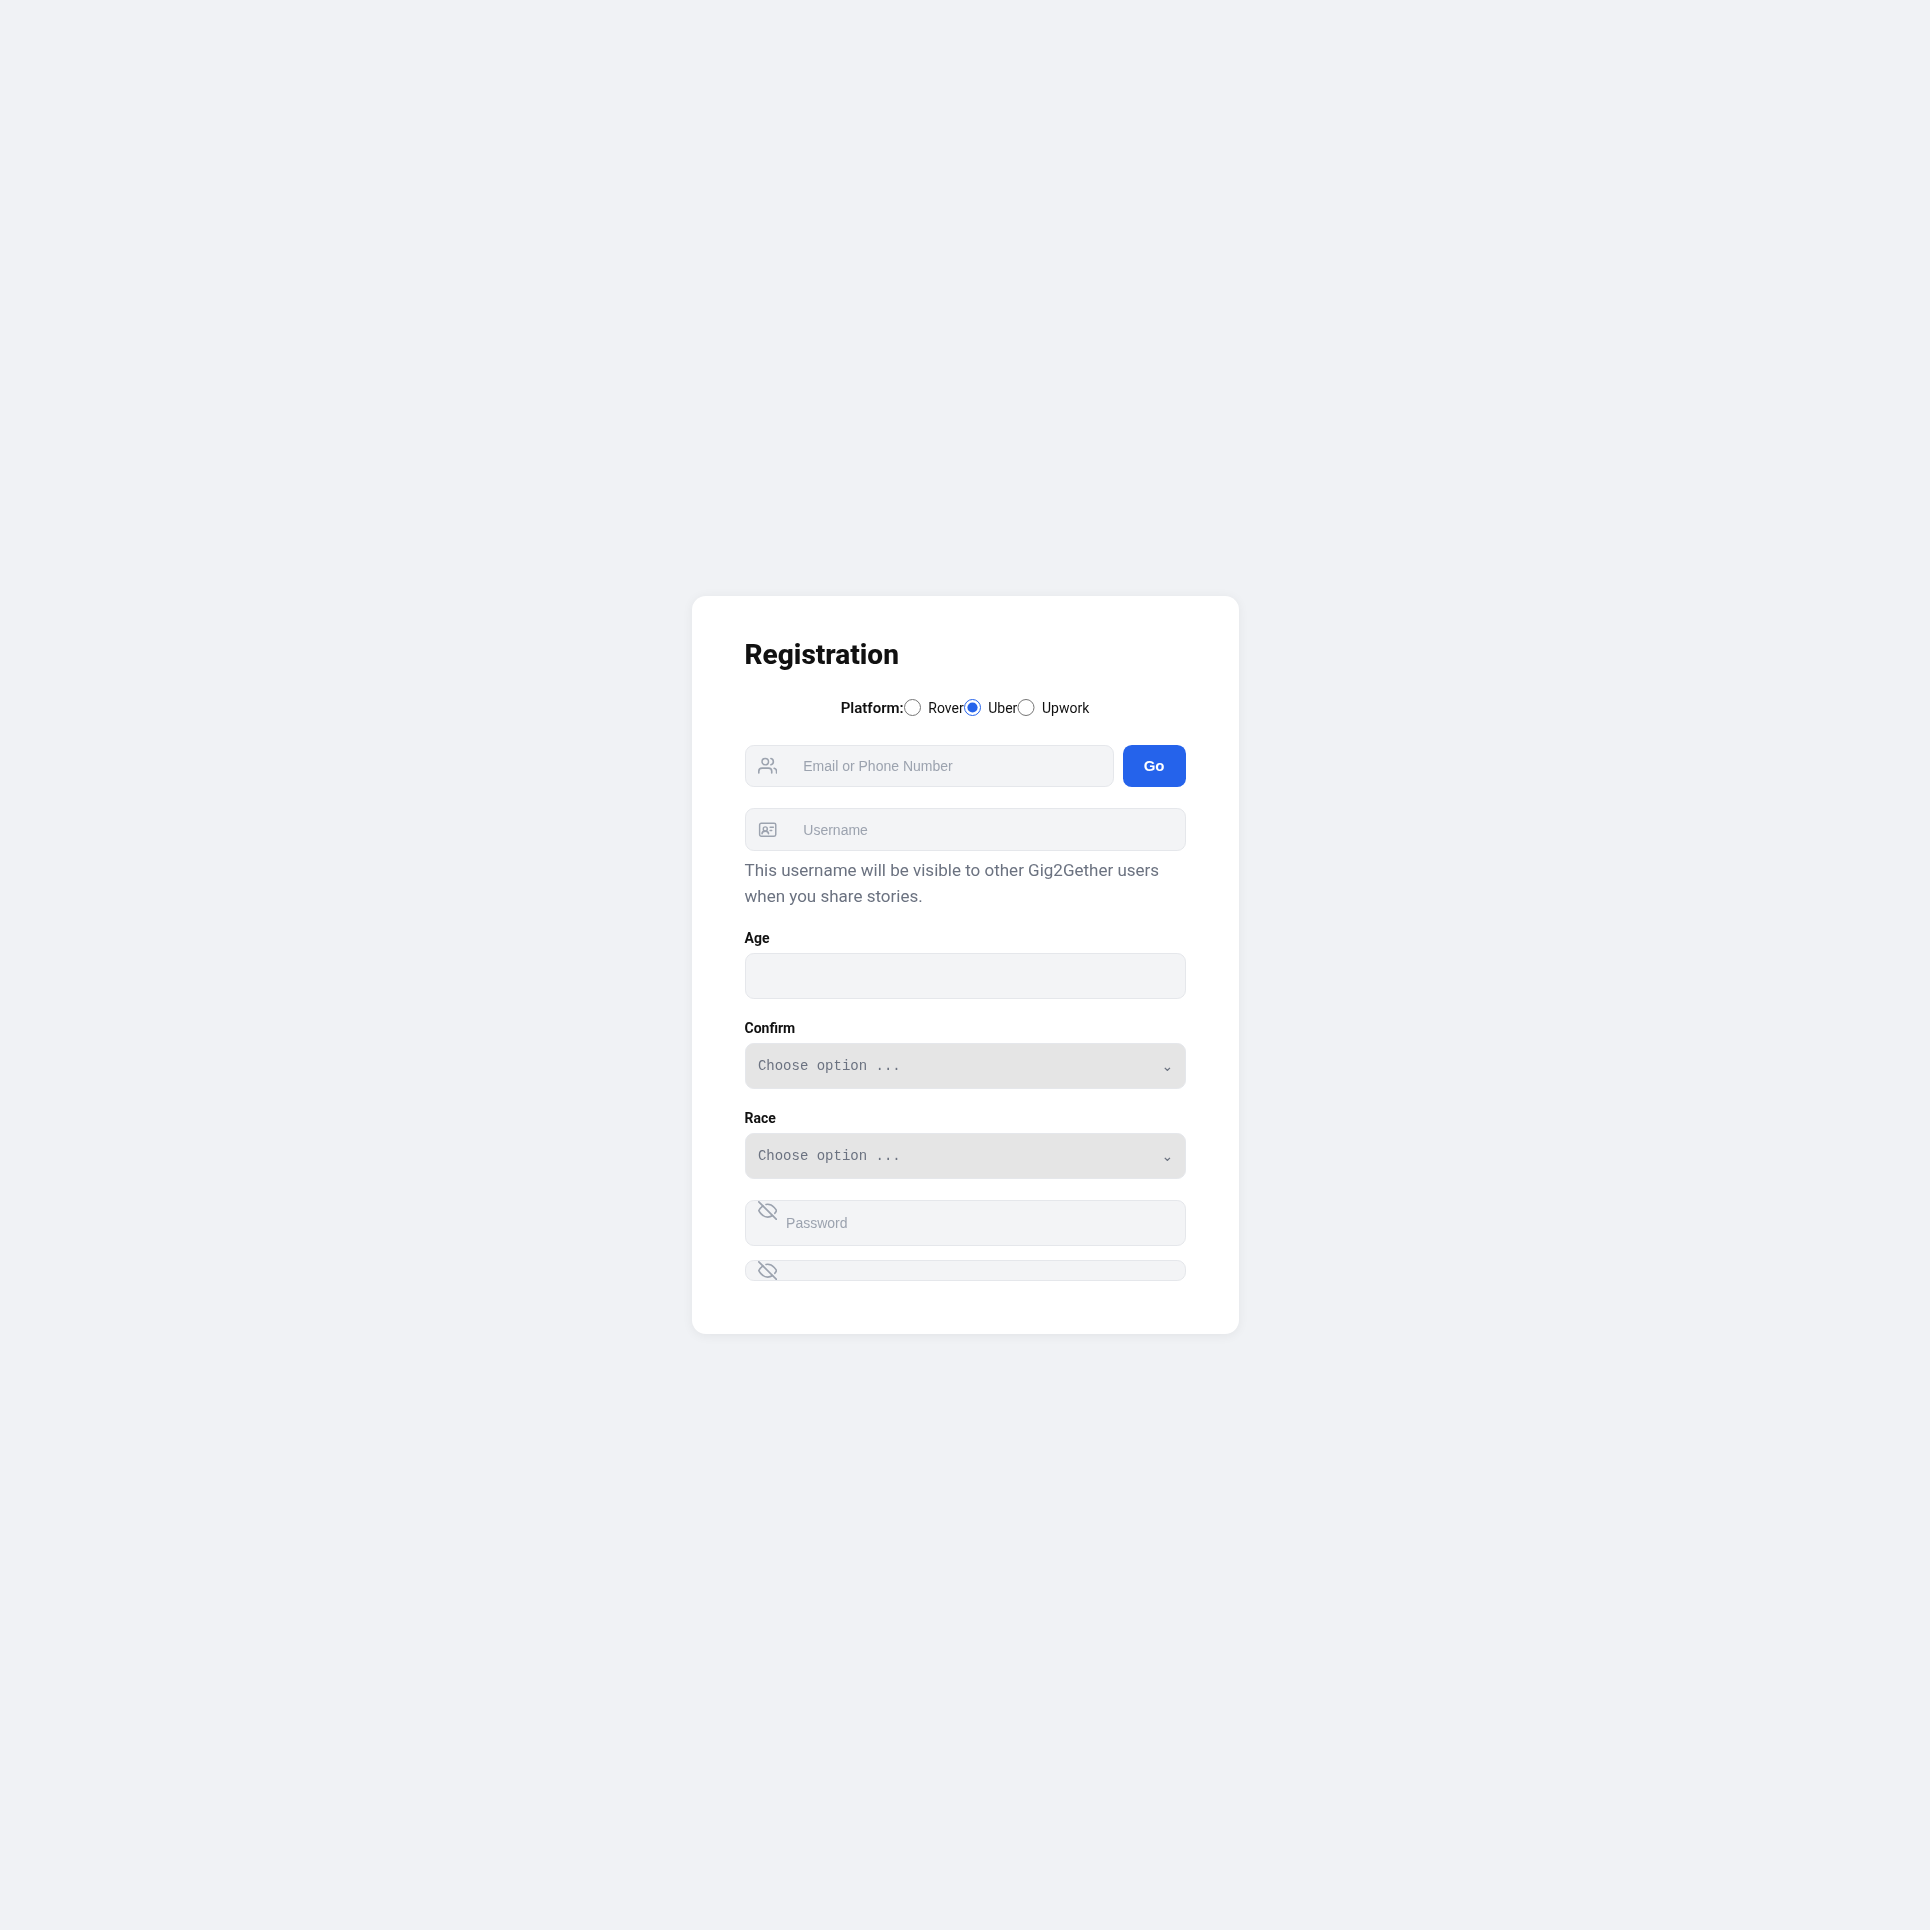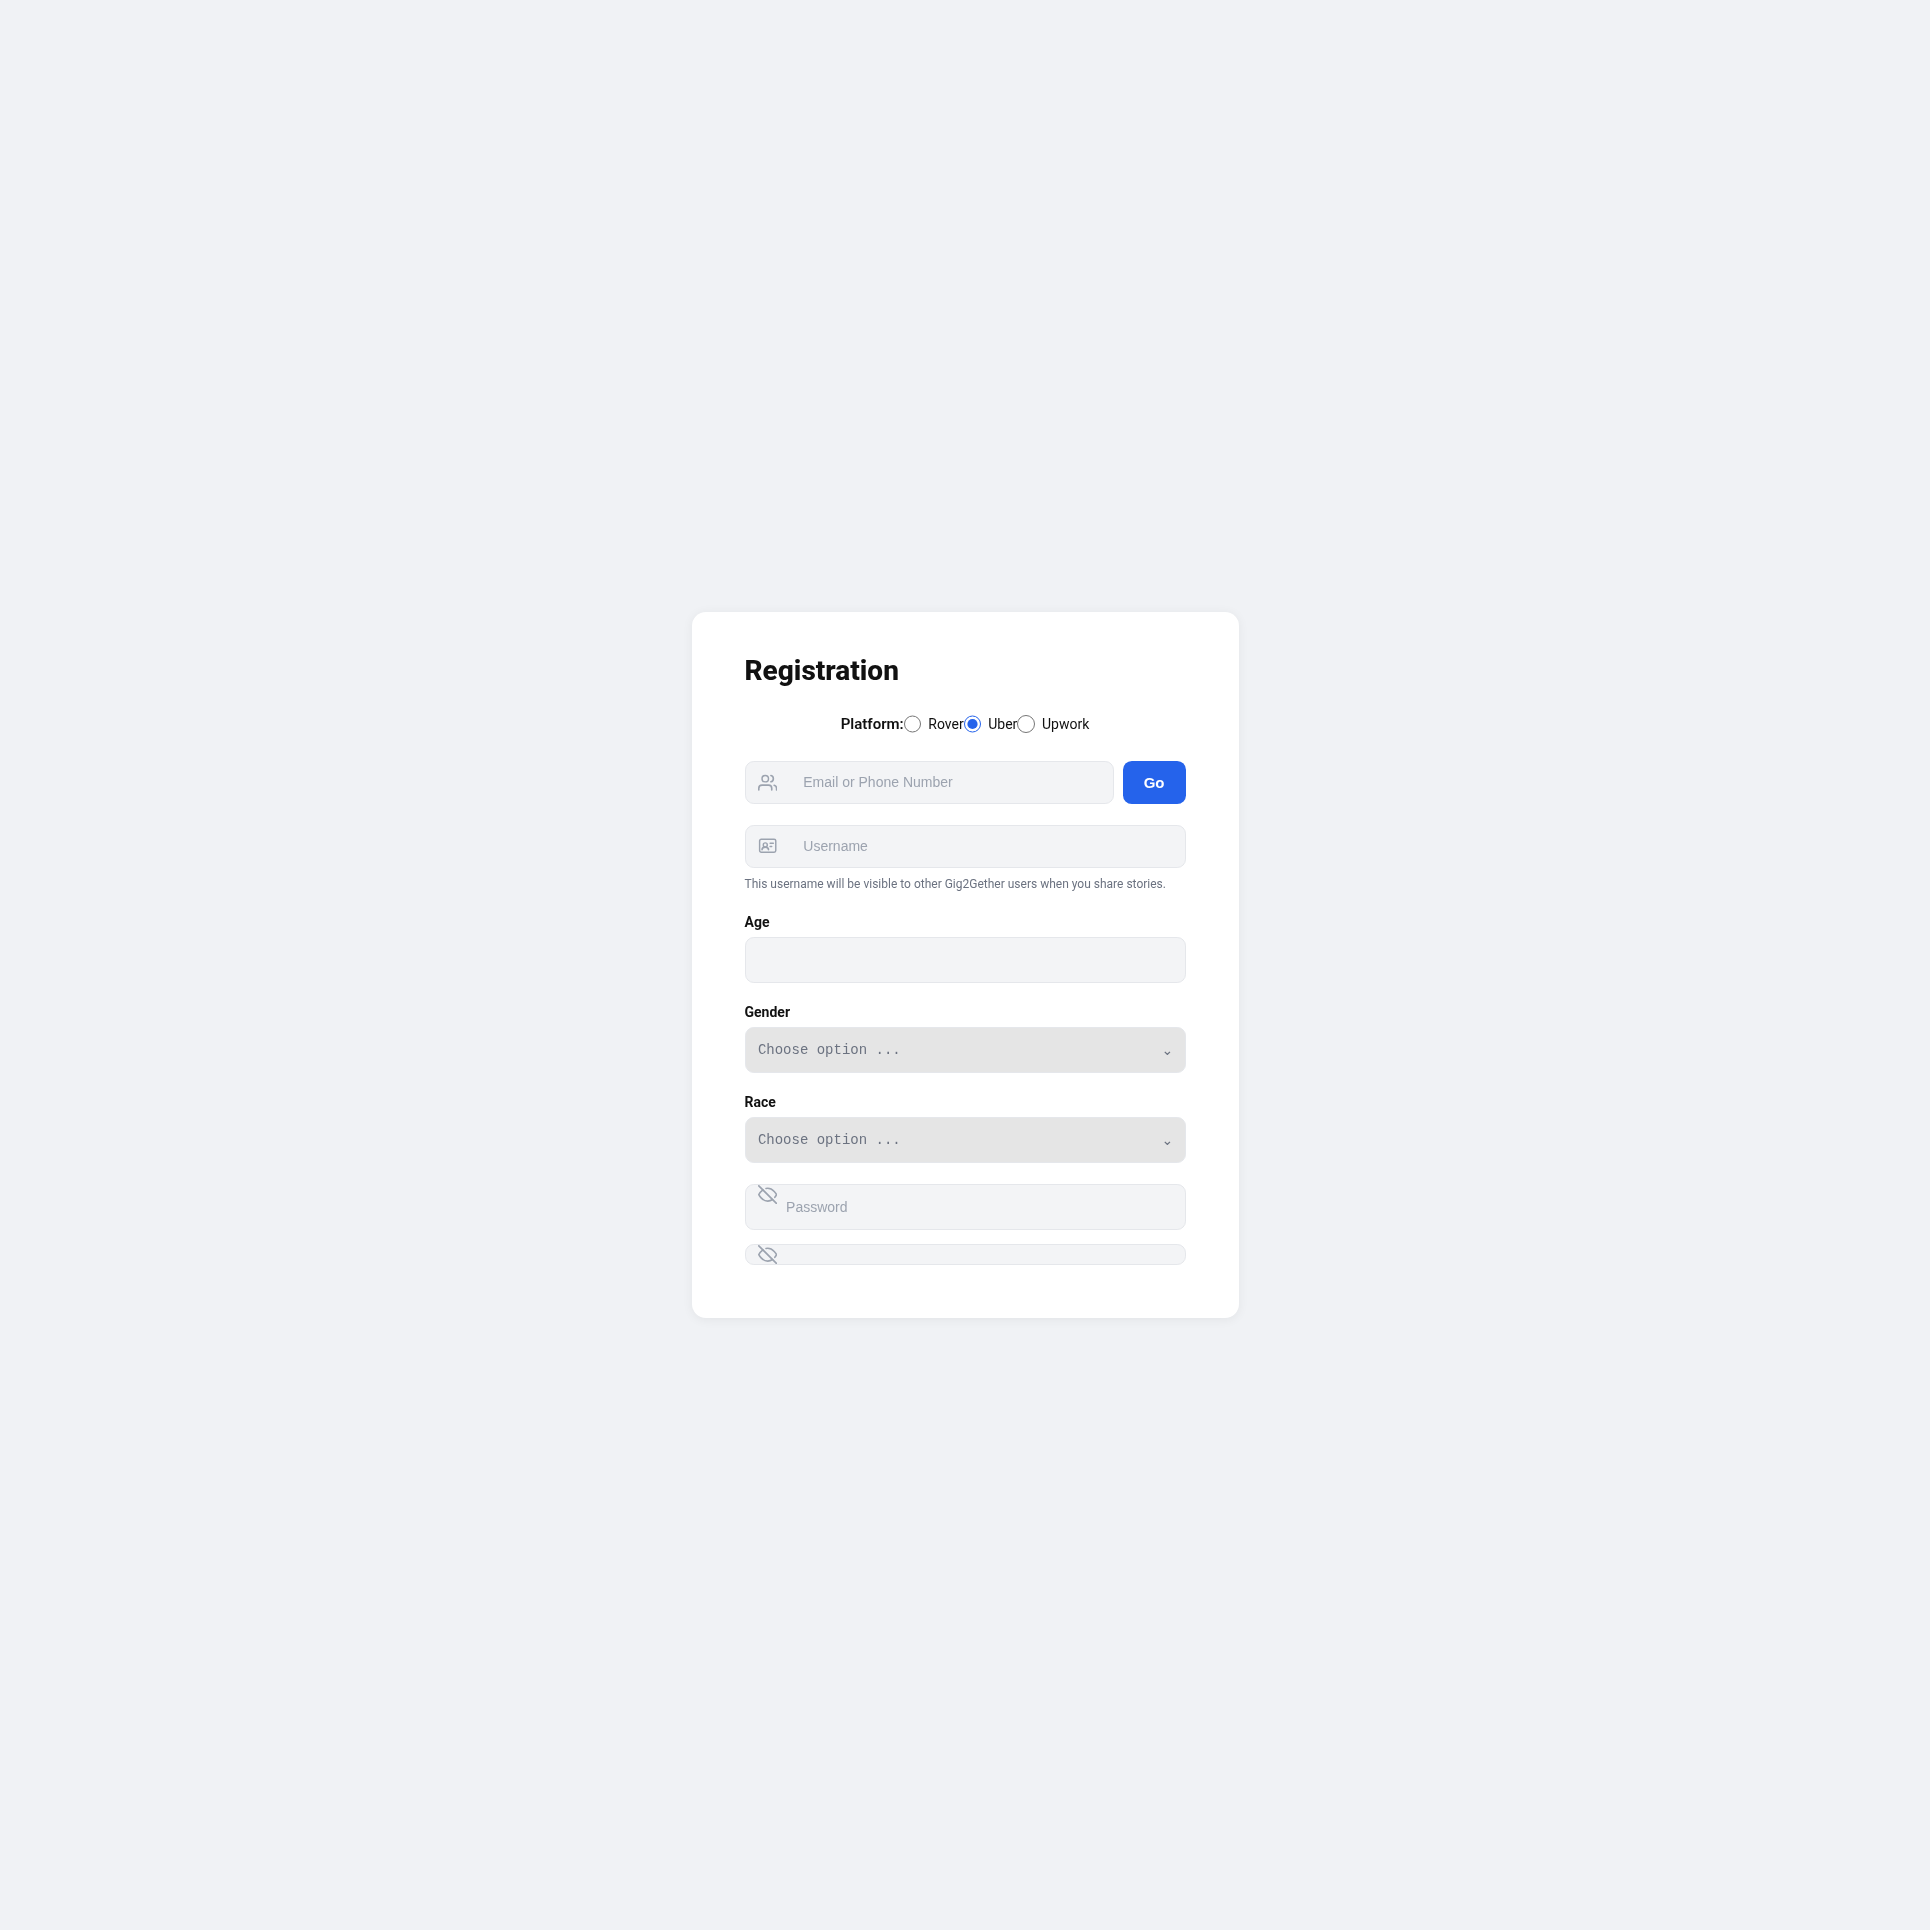--- a/index.html
+++ b/index.html
@@ -105,21 +105,21 @@
       font-weight: 600;
       cursor: pointer;
       white-space: nowrap;
     }
 
     .username-wrapper {
       margin-bottom: 5.3px;
     }
 
     .username-hint {
-      font-size: 12px;
+      font-size: 17px;
       color: #6b7280;
       margin-top: 7px;
       margin-bottom: 21px;
       line-height: 1.5;
     }
 
     .field-group {
       margin-bottom: 21px;
     }
 
@@ -258,21 +258,21 @@
     </div>
   </div>
   <p class="username-hint">This username will be visible to other Gig2Gether users when you share stories.</p>
 
   <div class="field-group">
     <label class="field-label">Age</label>
     <input type="number" class="plain-input" style="">
   </div>
 
   <div class="field-group">
-    <label class="field-label">Gender</label>
+    <label class="field-label">Confirm</label>
     <div class="select-wrapper">
       <select>
         <option value="" disabled="" selected="">Choose option ...</option>
         <option value="male">Male</option>
         <option value="female">Female</option>
         <option value="non-binary">Non-binary</option>
         <option value="prefer-not">Prefer not to say</option>
       </select>
       <span class="chevron-icon">⌄</span>
     </div>

